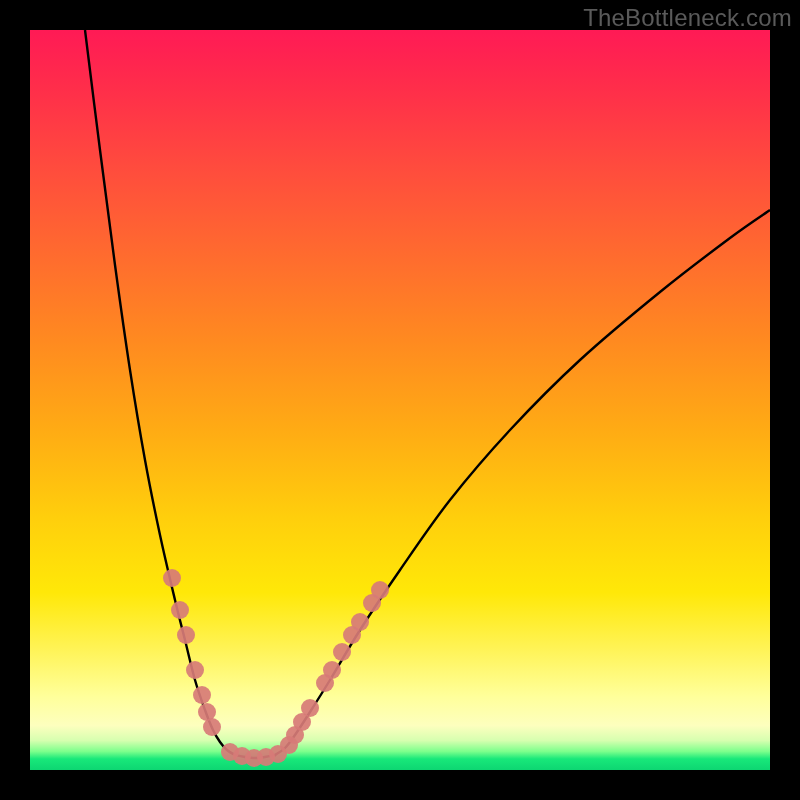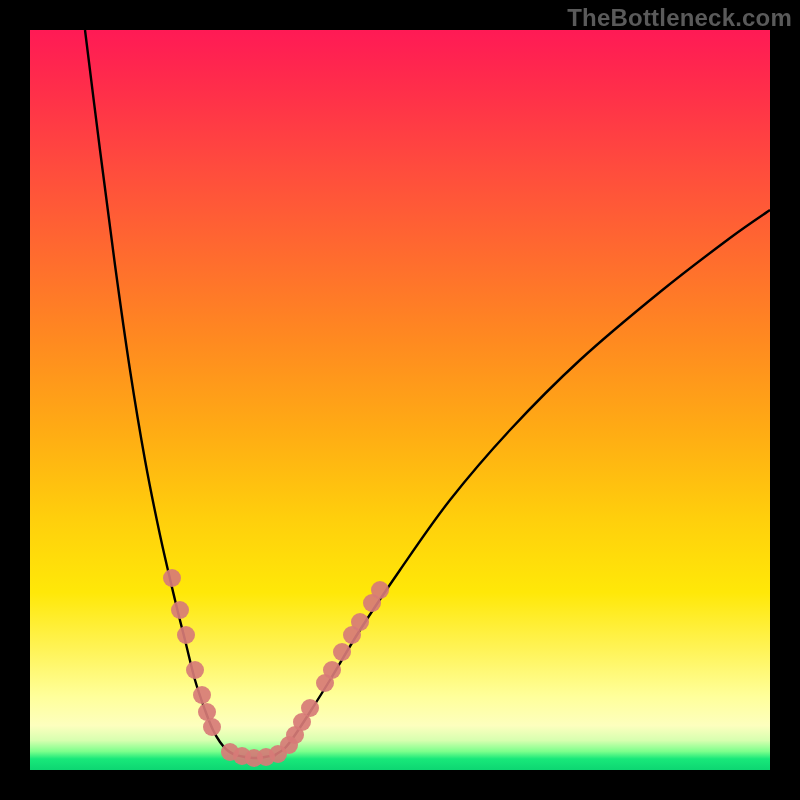--- a/index.html
+++ b/index.html
@@ -42,21 +42,21 @@
       #18e87a 98.5%,
       #0dd672 100%
     );
   }
   .watermark {
     position: absolute;
     top: 4px;
     right: 8px;
     color: #5a5a5a;
     font-size: 24px;
-    font-weight: 700;
+    font-weight: 400;
     letter-spacing: 0.2px;
     user-select: none;
   }
   svg.curve {
     position: absolute;
     inset: 0;
     width: 100%;
     height: 100%;
     overflow: visible;
   }

